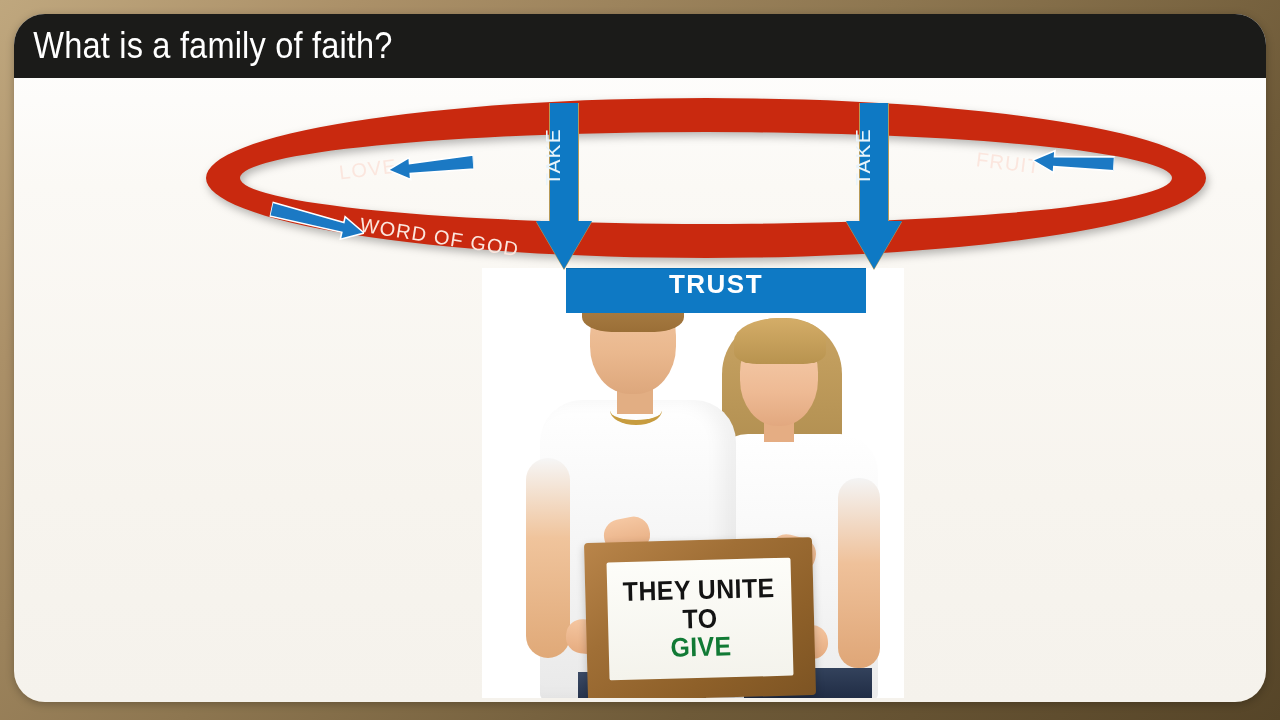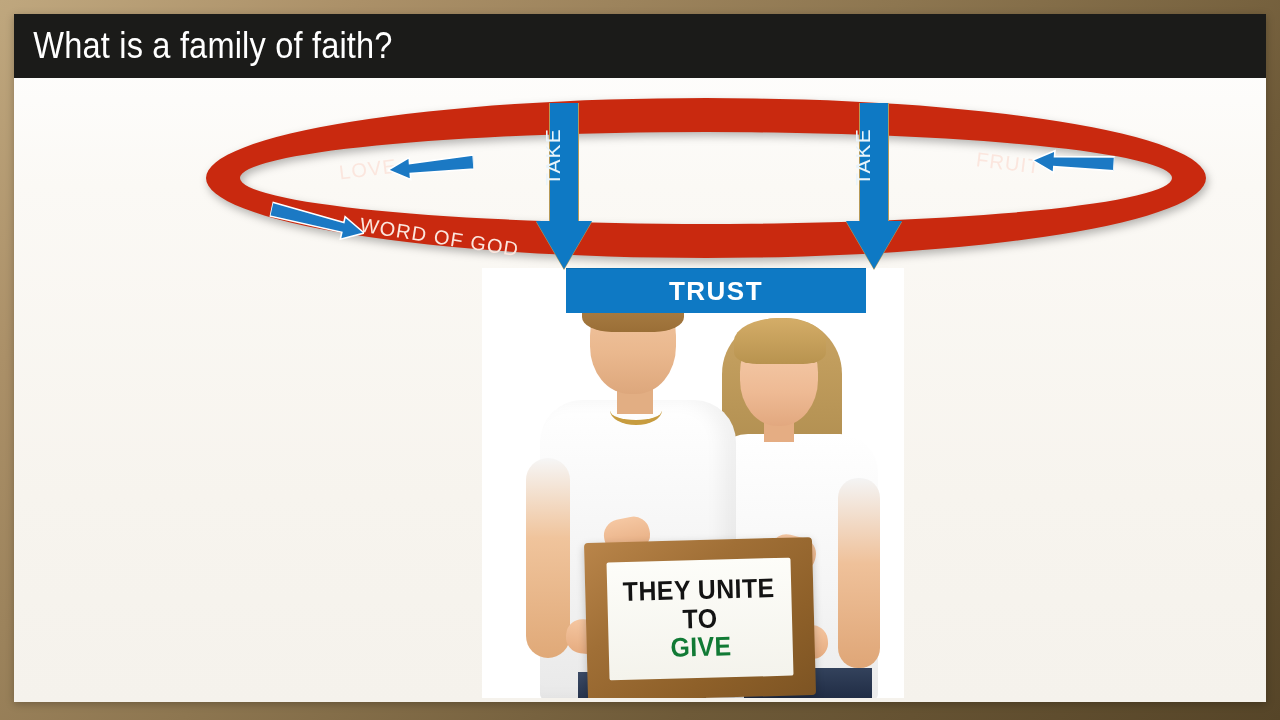--- a/index.html
+++ b/index.html
@@ -23,20 +23,21 @@
   
   #slide-canvas {
     position: absolute;
     left: 14px;
     top: 14px;
     width: 1252px;
     height: 688px;
     background: linear-gradient(180deg, #ffffff 0%, #fbf9f5 25%, #f7f4ee 70%, #f5f2ec 100%);
     overflow: hidden;
     box-shadow: 0 2px 8px rgba(0,0,0,0.25);
+    border-radius: 31px;
   }
 
   
   #title-bar {
     position: absolute;
     left: 0px;
     top: 0px;
     width: 1252px;
     height: 64px;
     background: #1b1b19;
@@ -169,21 +170,21 @@
 
   
   #trust-bar {
     position: absolute;
     left: 552px;
     top: 190px;
     width: 300px;
     height: 44px;
     background: #0e79c4;
     display: flex;
-    align-items: center;
+    align-items: flex-start;
     justify-content: center;
     z-index: 7;
     border-top: 1px solid #0a6bb0;
   }
   #trust-text {
     color: #ffffff;
     font-size: 26px;
     font-weight: bold;
     letter-spacing: 1.5px;
     font-family: "Liberation Sans", sans-serif;

